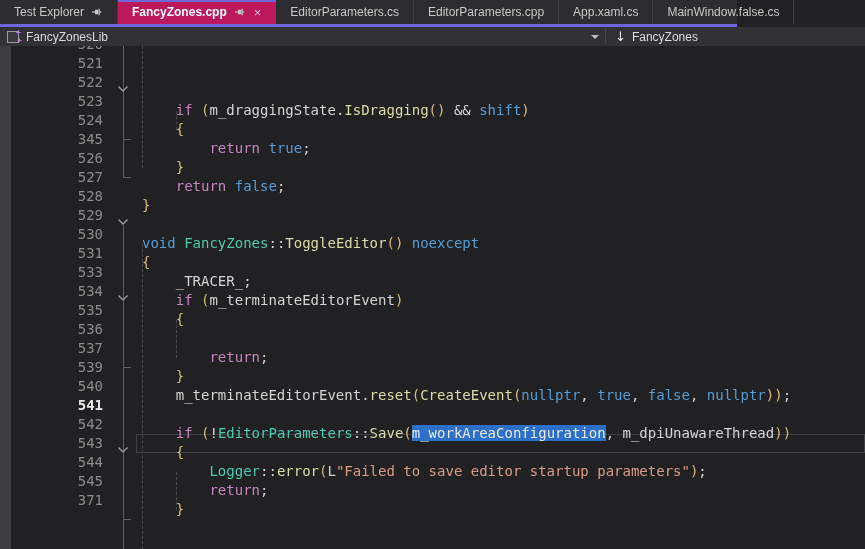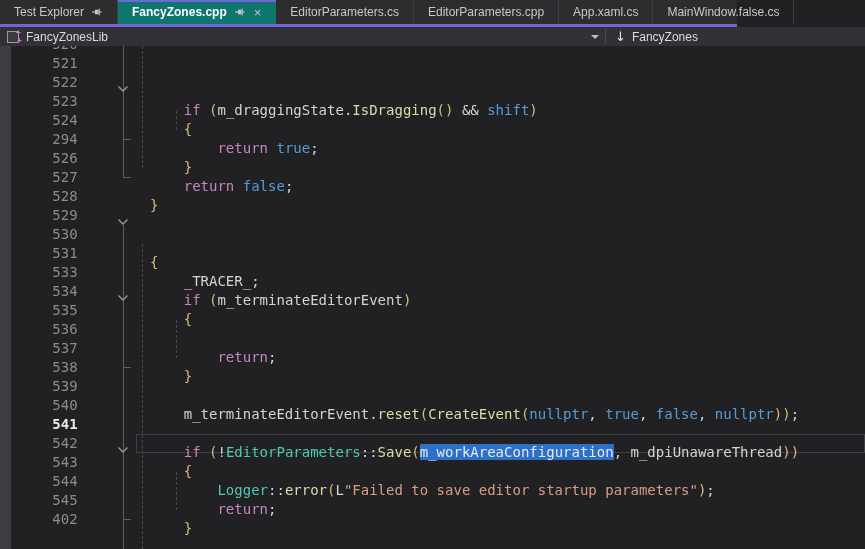--- a/index.html
+++ b/index.html
@@ -3,21 +3,21 @@
 <meta charset="utf-8">
 <style>
   html,body{margin:0;padding:0;background:#161618;}
   .window{position:relative;width:865px;height:549px;overflow:hidden;
     font-family:"Liberation Sans",sans-serif;background:#212124;user-select:none;}
   
   .tabbar{position:absolute;left:0;top:0;width:737px;height:24px;background:#2D2D30;
     border-bottom:3px solid var(--accent);display:flex;align-items:stretch;}
   .tab{position:relative;display:flex;align-items:center;gap:7px;padding:0 14px;
     font-size:12px;color:#C8C8C8;white-space:nowrap;border-right:1px solid #3C3C41;cursor:default;}
-  .tab.active{background:#0f766e;color:#FFFFFF;font-weight:bold;border-right:none;}
+  .tab.active{background:#be185d;color:#FFFFFF;font-weight:bold;border-right:none;}
   .tab.active::before{content:"";position:absolute;left:0;top:0;right:0;height:2px;background:var(--accent);}
   .tab-gap{width:6px;background:#252528;}
   .tab .close{font-weight:normal;font-size:13px;color:#C5C5C5;line-height:1;padding:0 1px;}
   .pin-svg{display:block;}
   
   .navbar{position:absolute;left:0;top:27px;width:865px;height:19px;background:#313136;
     display:flex;align-items:center;font-size:12px;color:#DCDCDC;}
   .nav-left{display:flex;align-items:center;gap:6px;width:598px;padding-left:7px;height:100%;}
   .nav-left .lbl{flex:0 0 auto;}
   .nav-left .spring{flex:1;}
@@ -28,21 +28,21 @@
   .down-arrow{font-family:"DejaVu Sans",sans-serif;font-size:13px;color:#E8E8E8;line-height:1;}
   .proj-icon{position:relative;width:13px;height:13px;flex:0 0 13px;}
   .proj-icon .box{position:absolute;left:0;top:1px;width:10px;height:10px;border:1px solid #9A9AA0;background:#3A3A3F;}
   .proj-icon .pp{position:absolute;right:-1px;top:-1px;color:#C17FD8;font-size:9px;font-weight:bold;line-height:1;}
   .proj-icon .pp2{position:absolute;right:-2px;bottom:-2px;color:#C17FD8;font-size:8px;font-weight:bold;line-height:1;}
   
   .editor{position:absolute;left:0;top:46px;width:865px;height:503px;background:var(--editor-bg);overflow:hidden;}
   .margin-strip{position:absolute;left:0;top:0;width:11px;height:503px;background:#3E3E42;}
   .rows{position:absolute;left:11px;top:0;right:0;z-index:2;}
   .row{display:flex;height:19px;line-height:19px;font-family:"DejaVu Sans Mono",monospace;font-size:14px;white-space:pre;}
-  .row .num{width:92px;text-align:center;color:var(--line-number);flex:0 0 92px;padding-left:8px;}
+  .row .num{width:92px;text-align:right;color:var(--line-number);flex:0 0 92px;}
   .row .num.cur{color:var(--current-line-number);font-weight:bold;}
   .row .outline-sp{width:33px;flex:0 0 33px;}
   .row .line-content{padding-left:6px;margin-top:28px;}
   .clip520{height:8px;overflow:hidden;}
   .clip520 .row{margin-top:-11px;}
   
   .tk-plain{color:var(--plain);}
   .tk-ctrl{color:var(--control);}
   .tk-kw{color:var(--keyword);}
   .tk-fn{color:var(--function);}
@@ -153,36 +153,35 @@
         <div class="ov curline" style="left: 136px; top: 388px; width: 729px; height: 19px;"></div>
       </div>
     <div class="rows" id="rows">
         <div class="clip520">
           <div class="row"><span class="num">520</span><span class="outline-sp"></span><span class="line-content"><span class="tk-plain">    </span><span class="tk-str">,</span><span class="tk-dim">                   _______________________        _____________________________</span></span></div>
         </div>
         <div class="row"><span class="num">521</span><span class="outline-sp"></span><span class="line-content"></span></div>
         <div class="row"><span class="num">522</span><span class="outline-sp"></span><span class="line-content"><span class="tk-plain">    </span><span class="tk-ctrl">if</span><span class="tk-plain"> </span><span class="tk-br">(</span><span class="tk-plain">m_draggingState.</span><span class="tk-fn">IsDragging</span><span class="tk-br">()</span><span class="tk-plain"> &amp;&amp; </span><span class="tk-kw">shift</span><span class="tk-br">)</span></span></div>
         <div class="row"><span class="num">523</span><span class="outline-sp"></span><span class="line-content"><span class="tk-plain">    </span><span class="tk-br">{</span></span></div>
         <div class="row"><span class="num">524</span><span class="outline-sp"></span><span class="line-content"><span class="tk-plain">        </span><span class="tk-ctrl">return</span><span class="tk-plain"> </span><span class="tk-kw">true</span><span class="tk-plain">;</span></span></div>
-        <div class="row"><span class="num">294</span><span class="outline-sp"></span><span class="line-content"><span class="tk-plain">    </span><span class="tk-br">}</span></span></div>
+        <div class="row"><span class="num">345</span><span class="outline-sp"></span><span class="line-content"><span class="tk-plain">    </span><span class="tk-br">}</span></span></div>
         <div class="row"><span class="num">526</span><span class="outline-sp"></span><span class="line-content"><span class="tk-plain">    </span><span class="tk-ctrl">return</span><span class="tk-plain"> </span><span class="tk-kw">false</span><span class="tk-plain">;</span></span></div>
         <div class="row"><span class="num">527</span><span class="outline-sp"></span><span class="line-content"><span class="tk-br">}</span></span></div>
         <div class="row"><span class="num">528</span><span class="outline-sp"></span><span class="line-content"></span></div>
-        <div class="row"><span class="num">529</span><span class="outline-sp"></span></div>
+        <div class="row"><span class="num">529</span><span class="outline-sp"></span><span class="line-content"><span class="tk-kw">void</span><span class="tk-plain"> </span><span class="tk-type">FancyZones</span><span class="tk-plain">::</span><span class="tk-fn">ToggleEditor</span><span class="tk-br">()</span><span class="tk-plain"> </span><span class="tk-kw">noexcept</span></span></div>
         <div class="row"><span class="num">530</span><span class="outline-sp"></span><span class="line-content"><span class="tk-br">{</span></span></div>
         <div class="row"><span class="num">531</span><span class="outline-sp"></span><span class="line-content"><span class="tk-plain">    _TRACER_;</span></span></div>
         <div class="row"><span class="num">533</span><span class="outline-sp"></span><span class="line-content"><span class="tk-plain">    </span><span class="tk-ctrl">if</span><span class="tk-plain"> </span><span class="tk-br">(</span><span class="tk-plain">m_terminateEditorEvent</span><span class="tk-br">)</span></span></div>
         <div class="row"><span class="num">534</span><span class="outline-sp"></span><span class="line-content"><span class="tk-plain">    </span><span class="tk-br">{</span></span></div>
         <div class="row"><span class="num">535</span><span class="outline-sp"></span></div>
         <div class="row"><span class="num">536</span><span class="outline-sp"></span><span class="line-content"><span class="tk-plain">        </span><span class="tk-ctrl">return</span><span class="tk-plain">;</span></span></div>
         <div class="row"><span class="num">537</span><span class="outline-sp"></span><span class="line-content"><span class="tk-plain">    </span><span class="tk-br">}</span></span></div>
-        <div class="row"><span class="num">538</span><span class="outline-sp"></span><span class="line-content"></span></div>
         <div class="row"><span class="num">539</span><span class="outline-sp"></span><span class="line-content"><span class="tk-plain">    m_terminateEditorEvent.</span><span class="tk-fn">reset</span><span class="tk-br">(</span><span class="tk-fn">CreateEvent</span><span class="tk-br">(</span><span class="tk-kw">nullptr</span><span class="tk-plain">, </span><span class="tk-kw">true</span><span class="tk-plain">, </span><span class="tk-kw">false</span><span class="tk-plain">, </span><span class="tk-kw">nullptr</span><span class="tk-br">))</span><span class="tk-plain">;</span></span></div>
         <div class="row"><span class="num">540</span><span class="outline-sp"></span><span class="line-content"></span></div>
         <div class="row"><span class="num cur">541</span><span class="outline-sp"></span><span class="line-content"><span class="tk-plain">    </span><span class="tk-ctrl">if</span><span class="tk-plain"> </span><span class="tk-br">(</span><span class="tk-plain">!</span><span class="tk-type">EditorParameters</span><span class="tk-plain">::</span><span class="tk-fn">Save</span><span class="tk-br">(</span><span class="tk-hl">m_workAreaConfiguration</span><span class="tk-plain">, m_dpiUnawareThread</span><span class="tk-br">))</span></span></div>
         <div class="row"><span class="num">542</span><span class="outline-sp"></span><span class="line-content"><span class="tk-plain">    </span><span class="tk-br">{</span></span></div>
         <div class="row"><span class="num">543</span><span class="outline-sp"></span><span class="line-content"><span class="tk-plain">        </span><span class="tk-type">Logger</span><span class="tk-plain">::</span><span class="tk-fn">error</span><span class="tk-br">(</span><span class="tk-plain">L</span><span class="tk-str">"Failed to save editor startup parameters"</span><span class="tk-br">)</span><span class="tk-plain">;</span></span></div>
         <div class="row"><span class="num">544</span><span class="outline-sp"></span><span class="line-content"><span class="tk-plain">        </span><span class="tk-ctrl">return</span><span class="tk-plain">;</span></span></div>
         <div class="row"><span class="num">545</span><span class="outline-sp"></span><span class="line-content"><span class="tk-plain">    </span><span class="tk-br">}</span></span></div>
-        <div class="row"><span class="num">402</span><span class="outline-sp"></span><span class="line-content"></span></div>
+        <div class="row"><span class="num">371</span><span class="outline-sp"></span><span class="line-content"></span></div>
       </div>
   </div>
 </div>
 
 </body></html>

